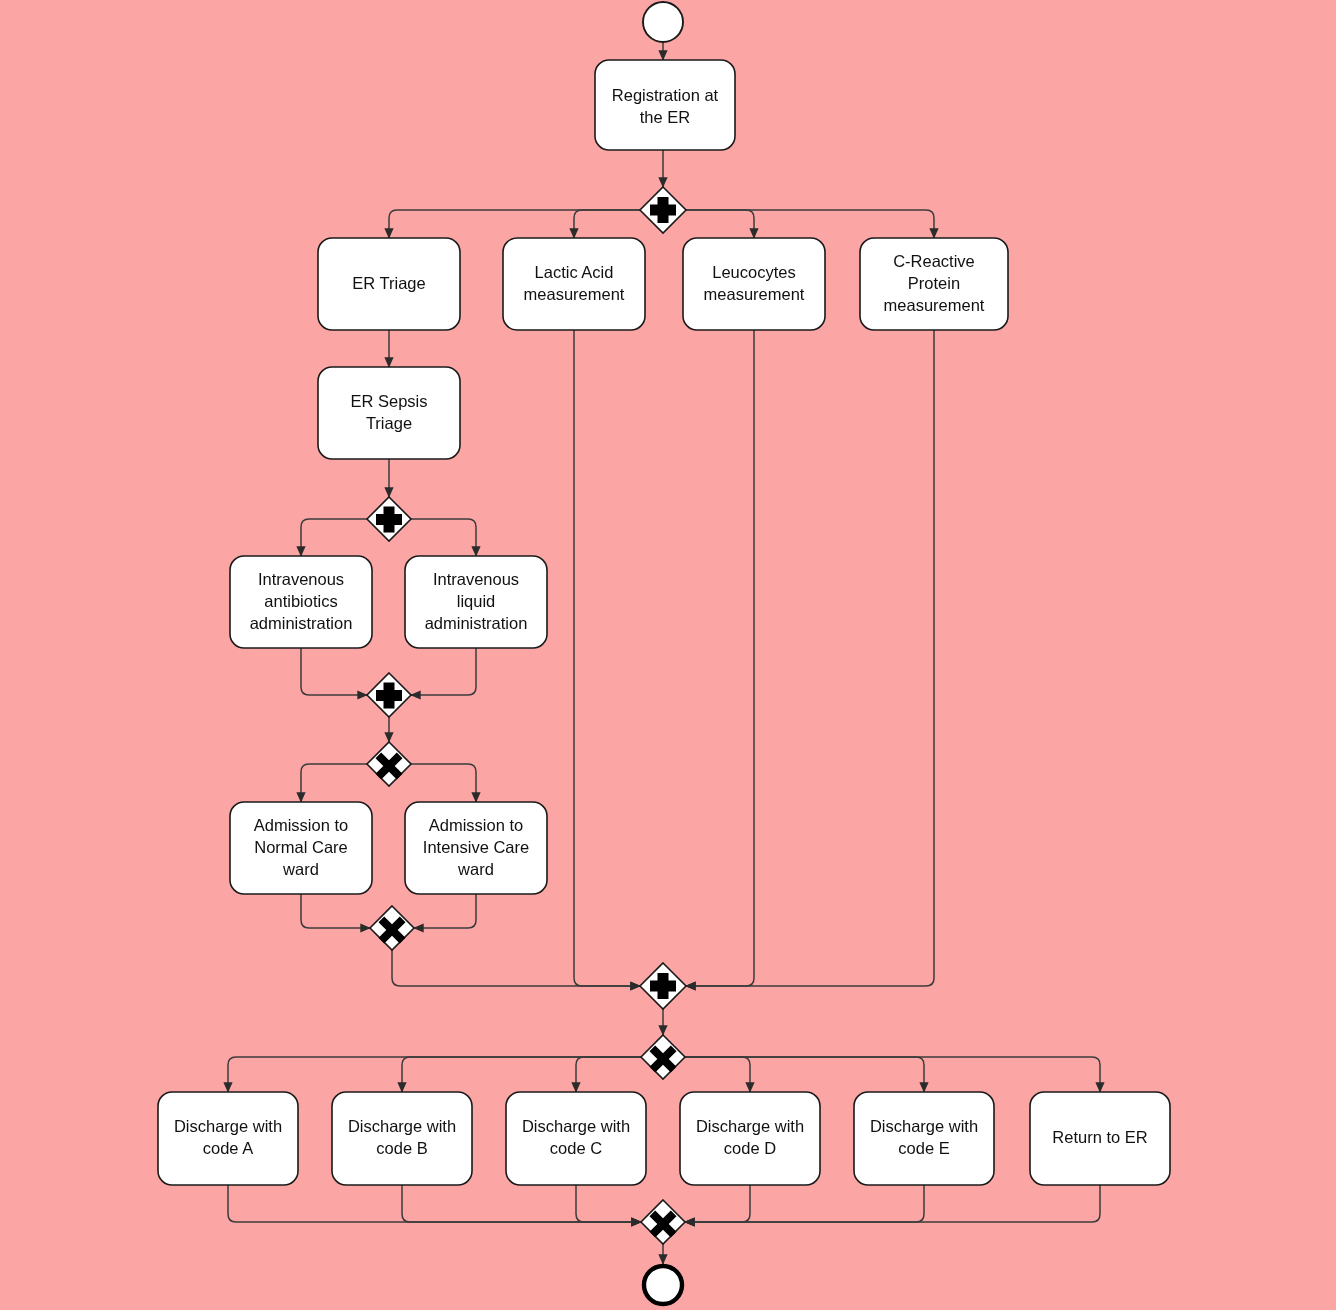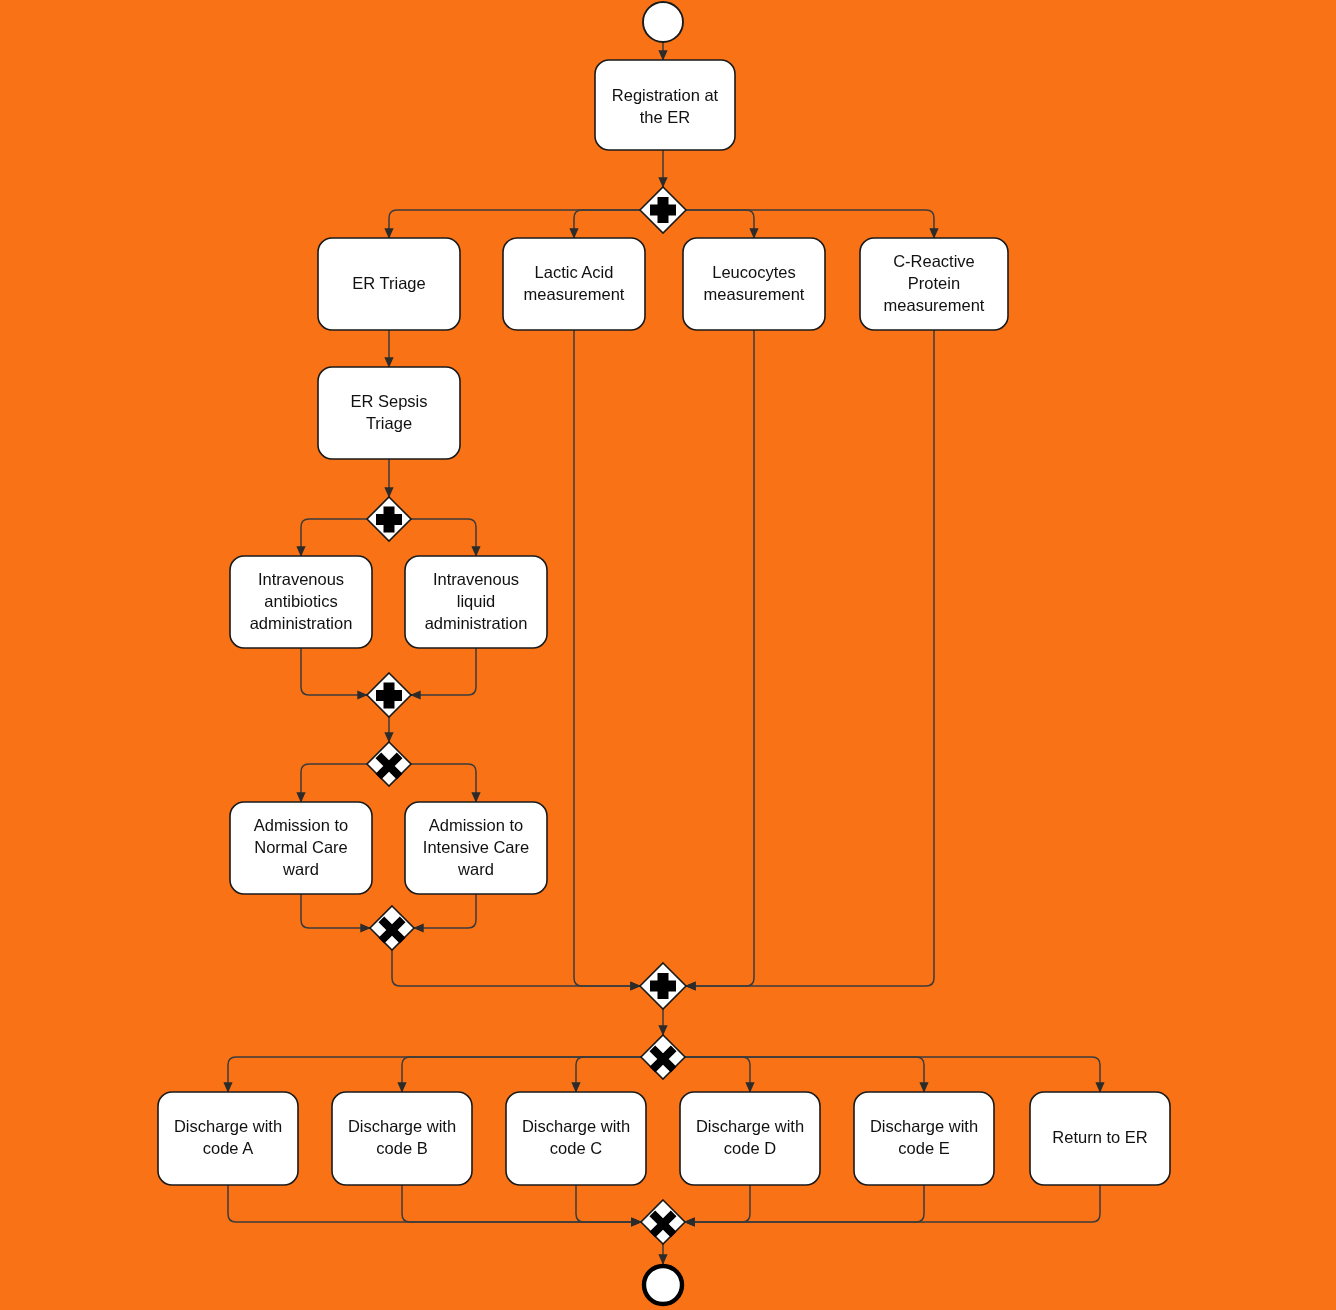--- a/index.html
+++ b/index.html
@@ -8,21 +8,21 @@
     padding: 0;
     background: #ffffff;
   }
   body {
     font-family: "Liberation Sans", sans-serif;
   }
   #diagram-root {
     position: relative;
     width: 1336px;
     height: 1310px;
-    background: #f97316;
+    background: #fca5a5;
     overflow: hidden;
   }
   svg#bpmn-canvas {
     position: absolute;
     left: 0;
     top: 0;
     width: 1336px;
     height: 1310px;
   }
   .task-rect {

